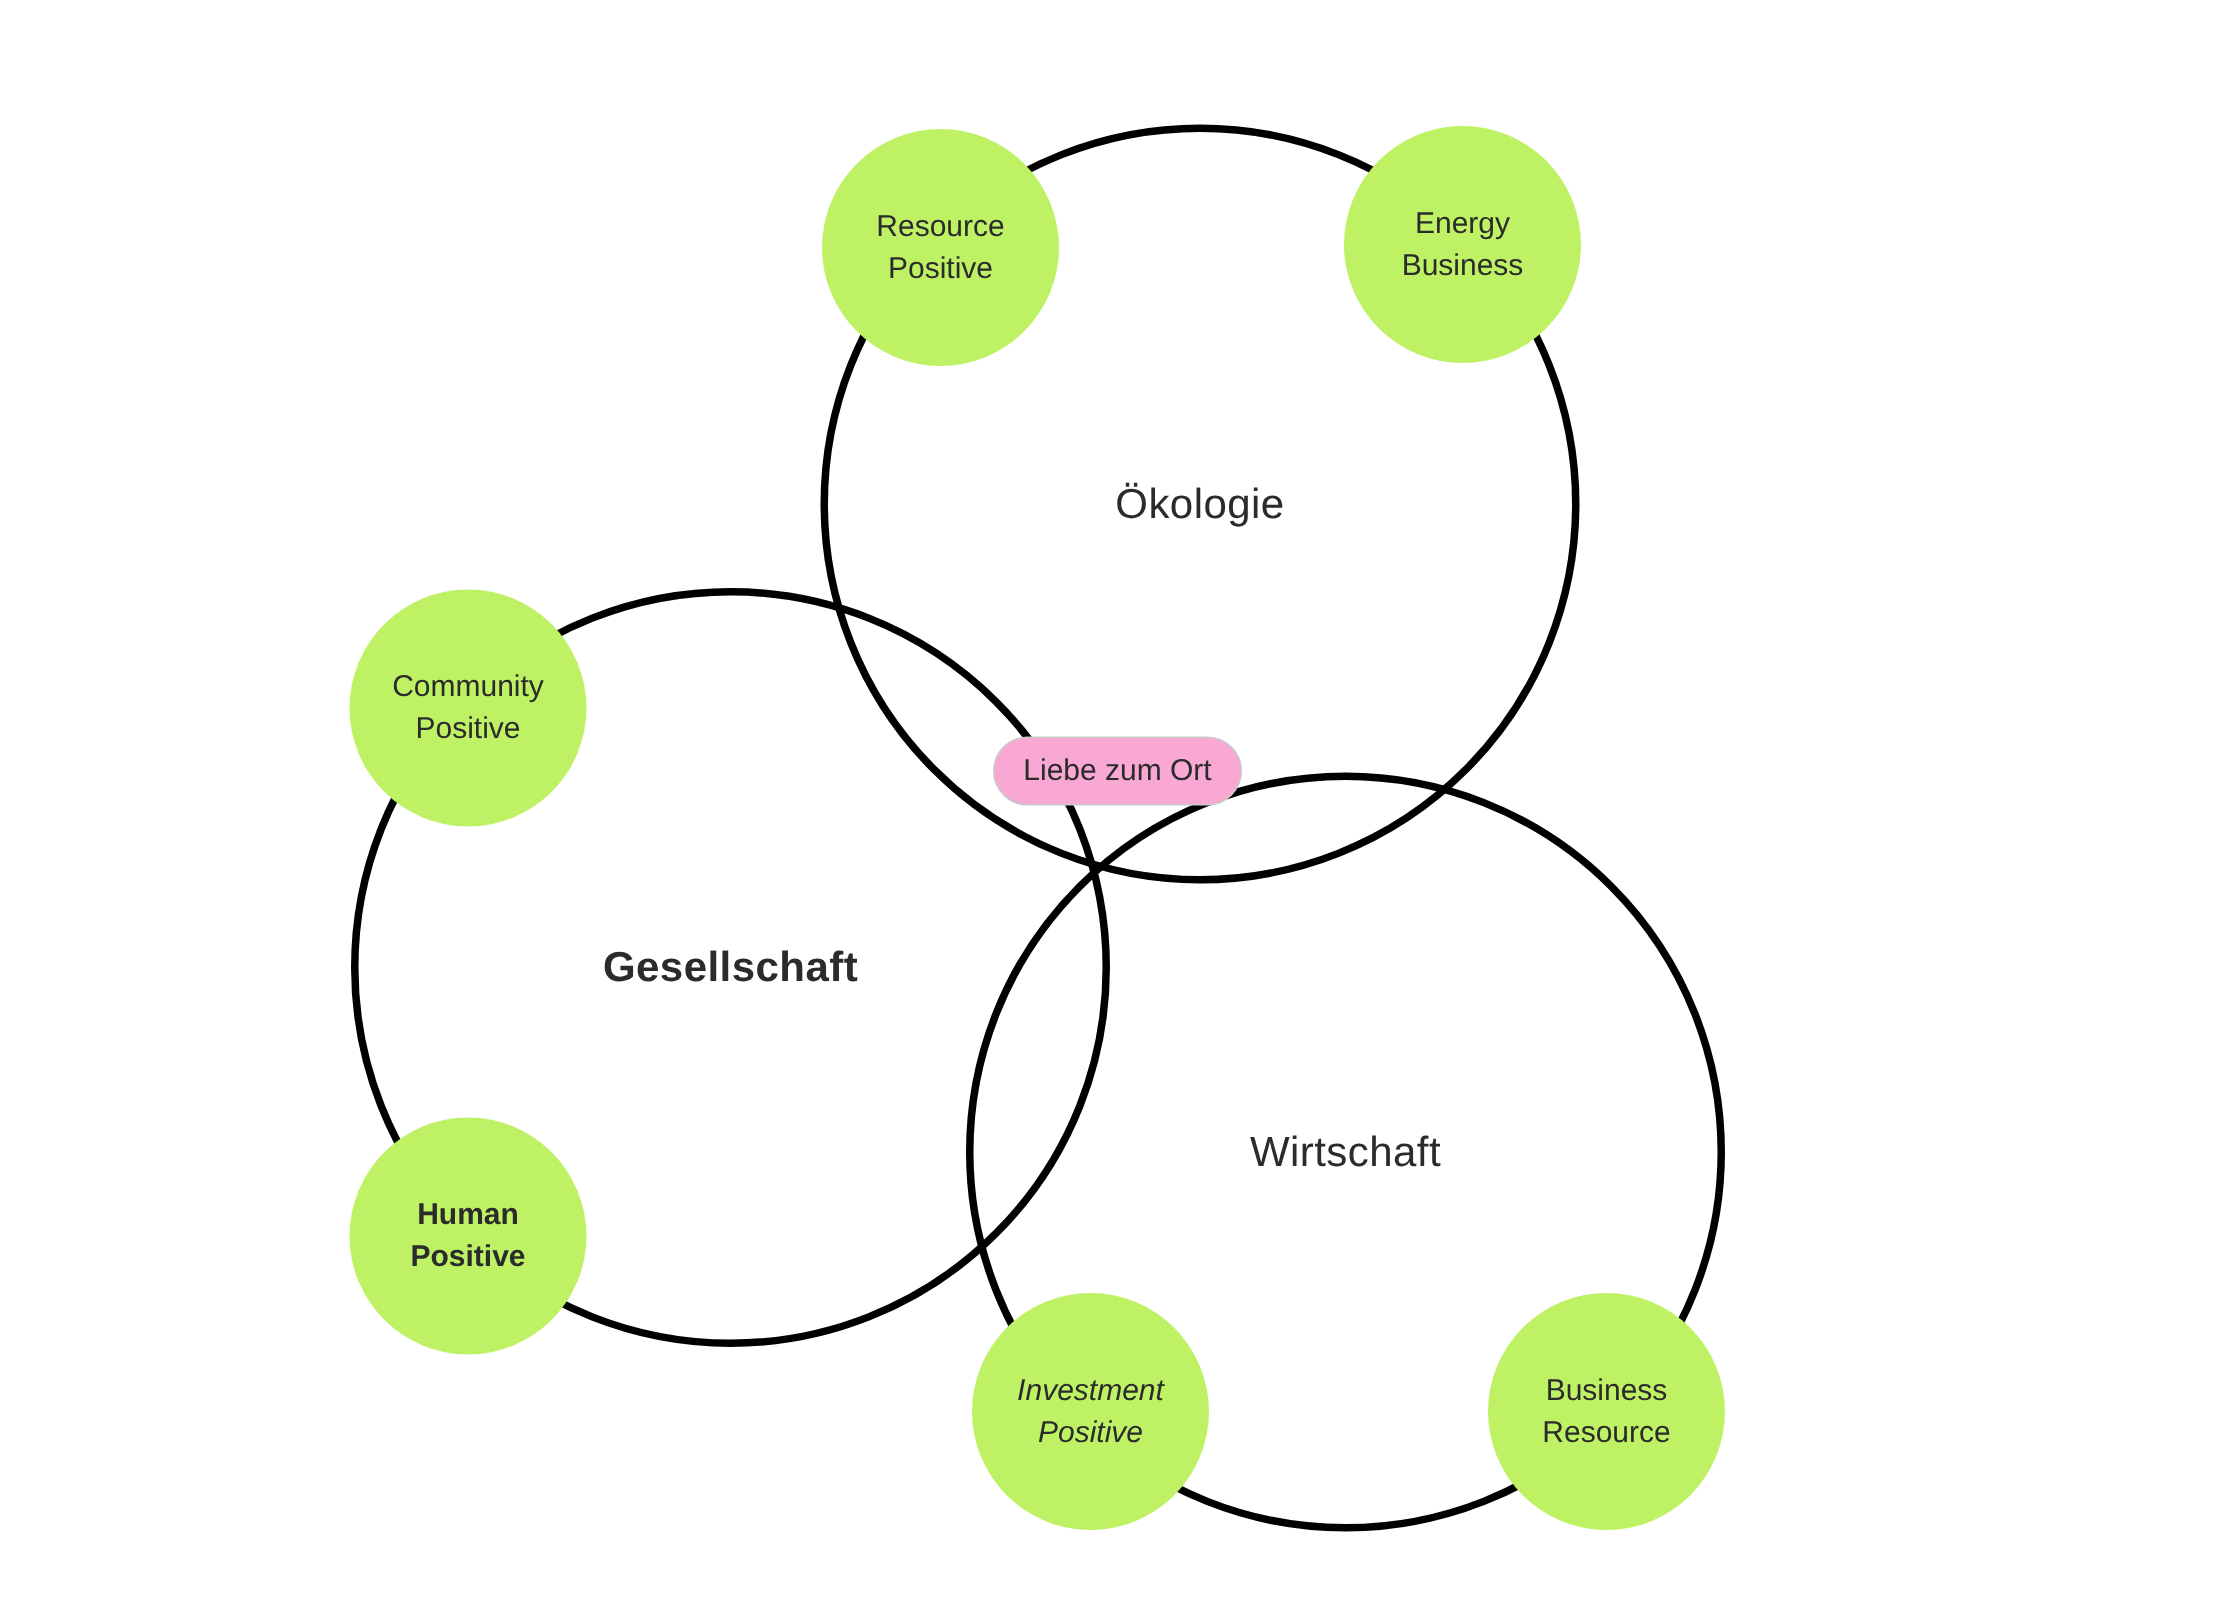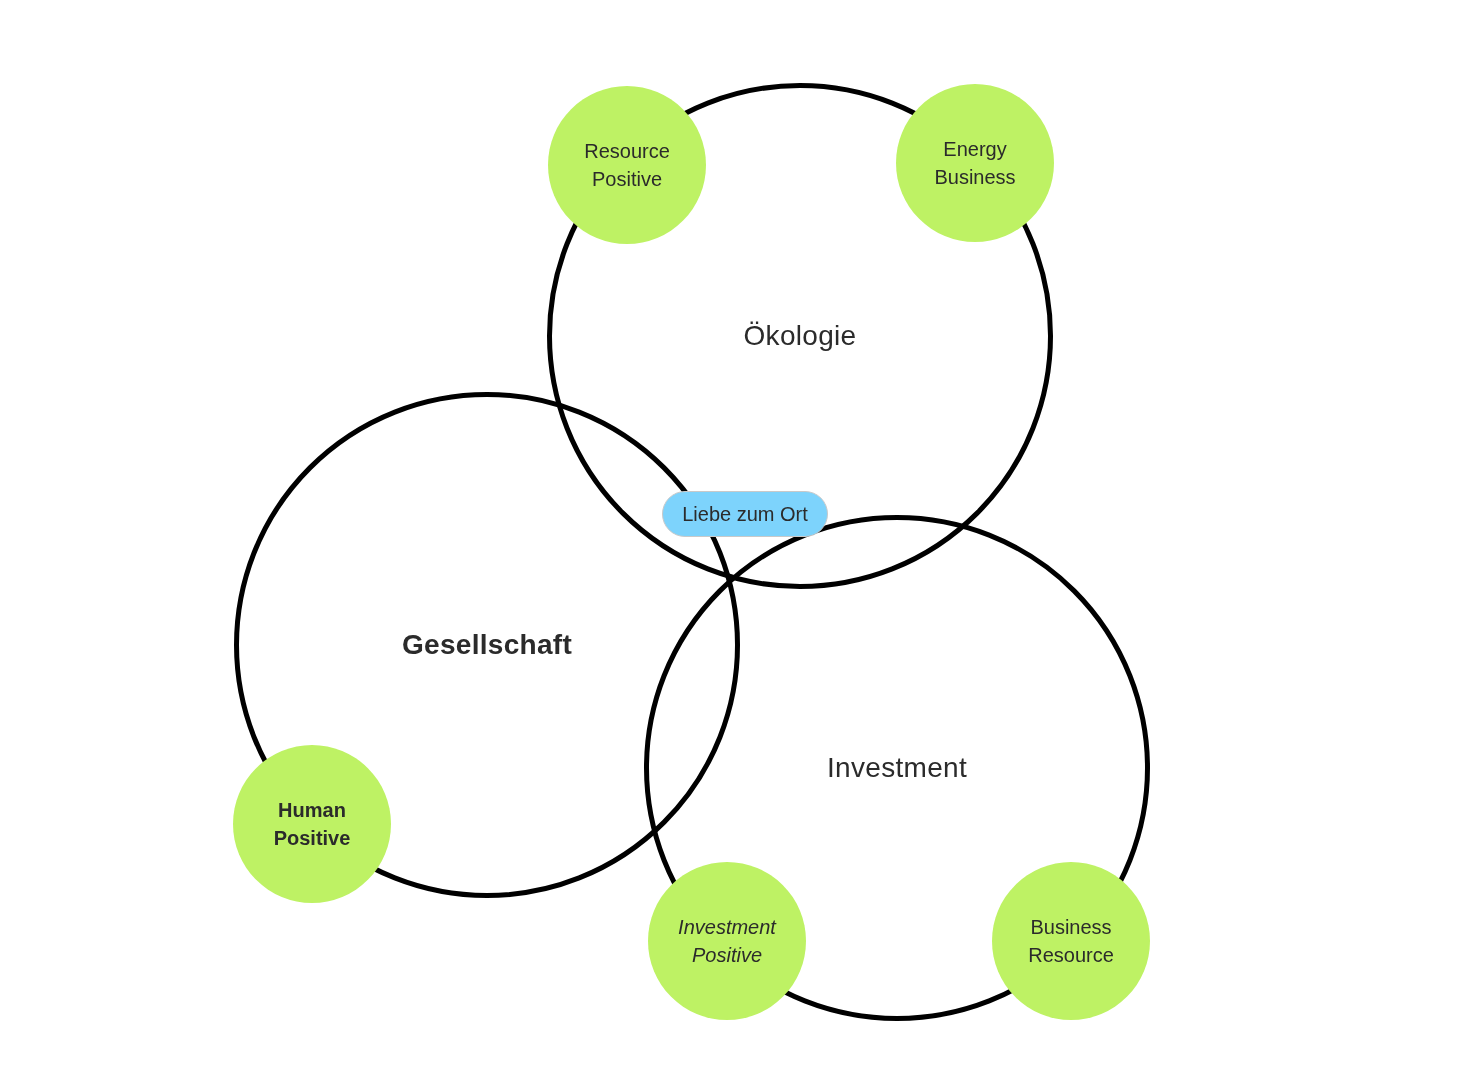--- a/index.html
+++ b/index.html
@@ -66,21 +66,21 @@
   .sat-investment { left: 648px; top: 862px; font-style: italic; }
   .sat-business   { left: 992px; top: 862px; }
 
   
   .badge {
     position: absolute;
     left: 662px;
     top: 491px;
     width: 166px;
     height: 46px;
-    background: #7dd3fc;
+    background: #f9a8d4;
     border: 1px solid #c9c9c9;
     border-radius: 23px;
     box-sizing: border-box;
     display: flex;
     align-items: center;
     justify-content: center;
     z-index: 3;
   }
   .badge-label {
     font-size: 20px;
@@ -95,31 +95,34 @@
 
   <div class="ring ring-oekologie">
     <span class="ring-label">Ökologie</span>
   </div>
 
   <div class="ring ring-gesellschaft">
     <span class="ring-label">Gesellschaft</span>
   </div>
 
   <div class="ring ring-wirtschaft">
-    <span class="ring-label">Investment</span>
+    <span class="ring-label">Wirtschaft</span>
   </div>
 
   <div class="satellite sat-resource">
     <span class="satellite-label">Resource Positive</span>
   </div>
 
   <div class="satellite sat-energy">
     <span class="satellite-label">Energy Business</span>
   </div>
 
+  <div class="satellite sat-community">
+    <span class="satellite-label">Community Positive</span>
+  </div>
 
   <div class="satellite sat-human">
     <span class="satellite-label">Human Positive</span>
   </div>
 
   <div class="satellite sat-investment">
     <span class="satellite-label">Investment Positive</span>
   </div>
 
   <div class="satellite sat-business">

